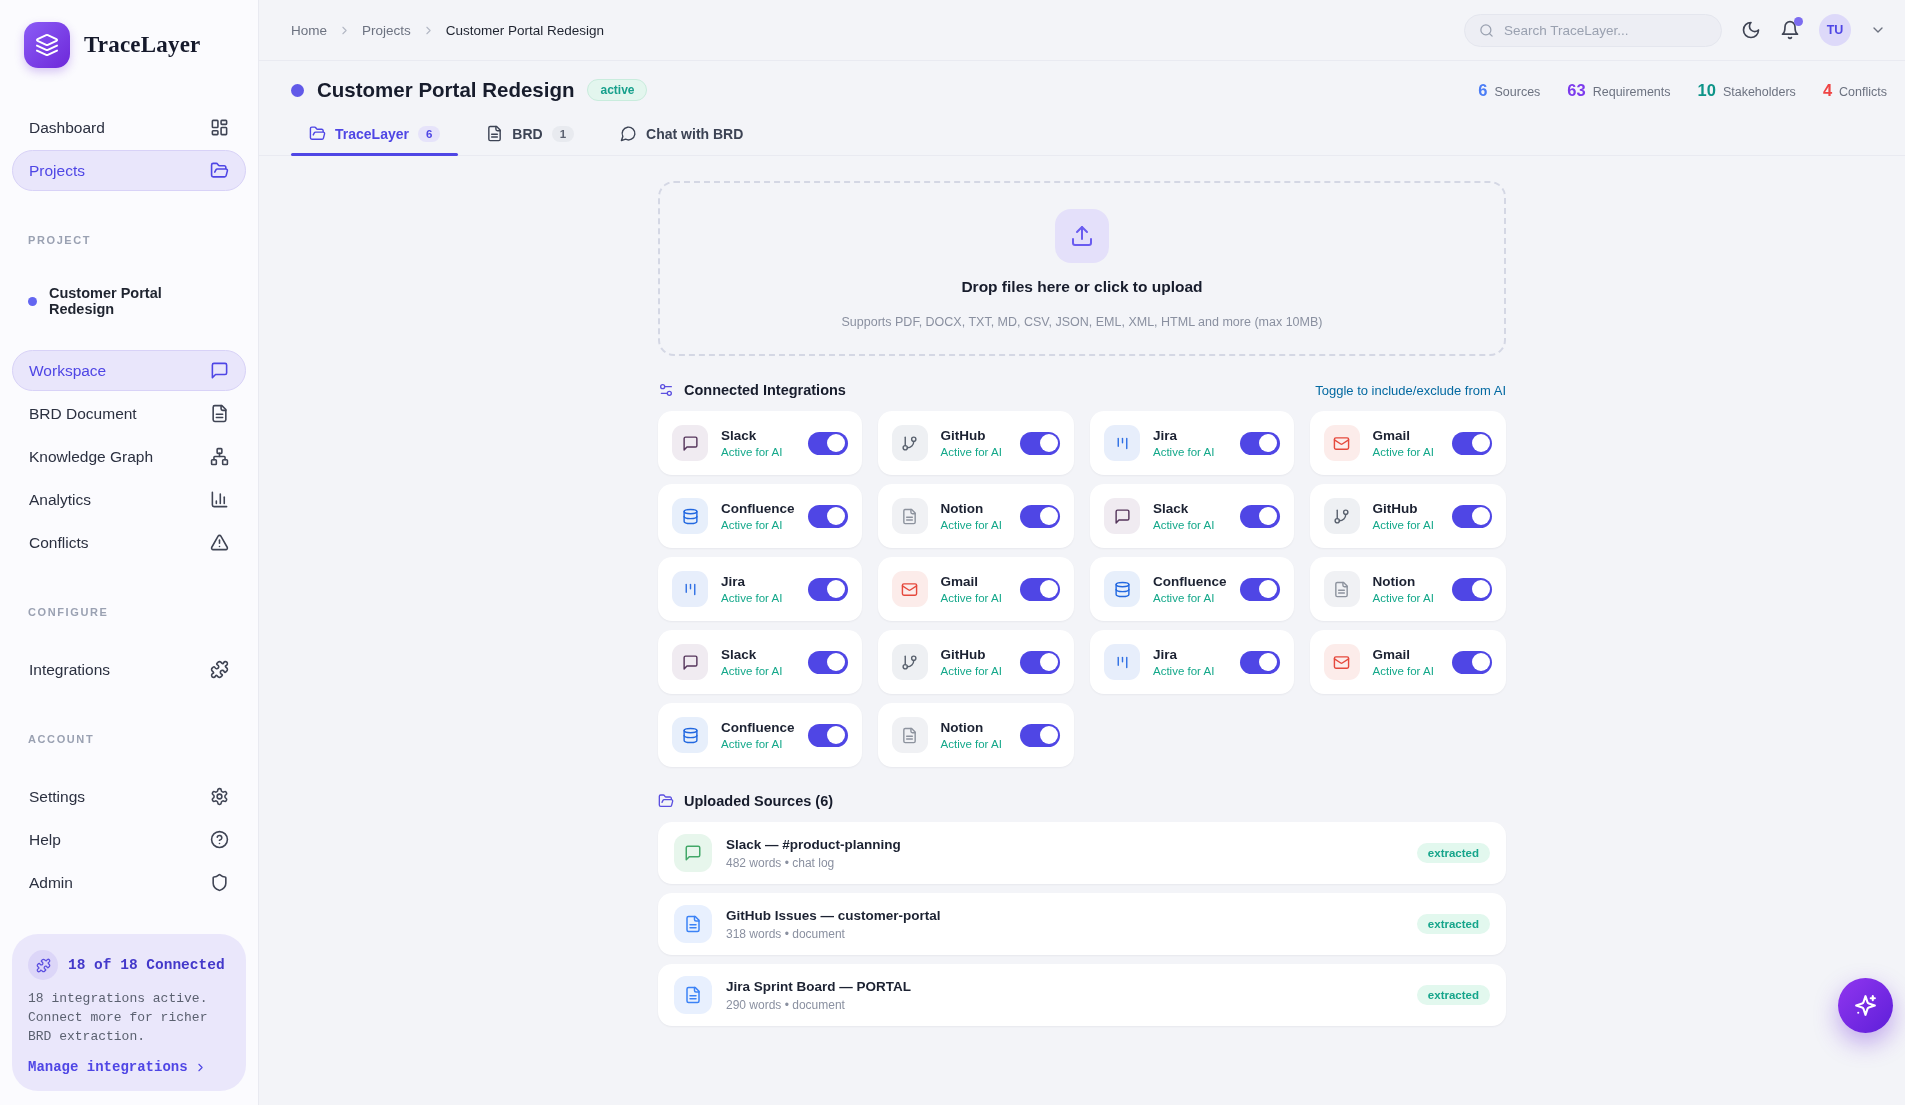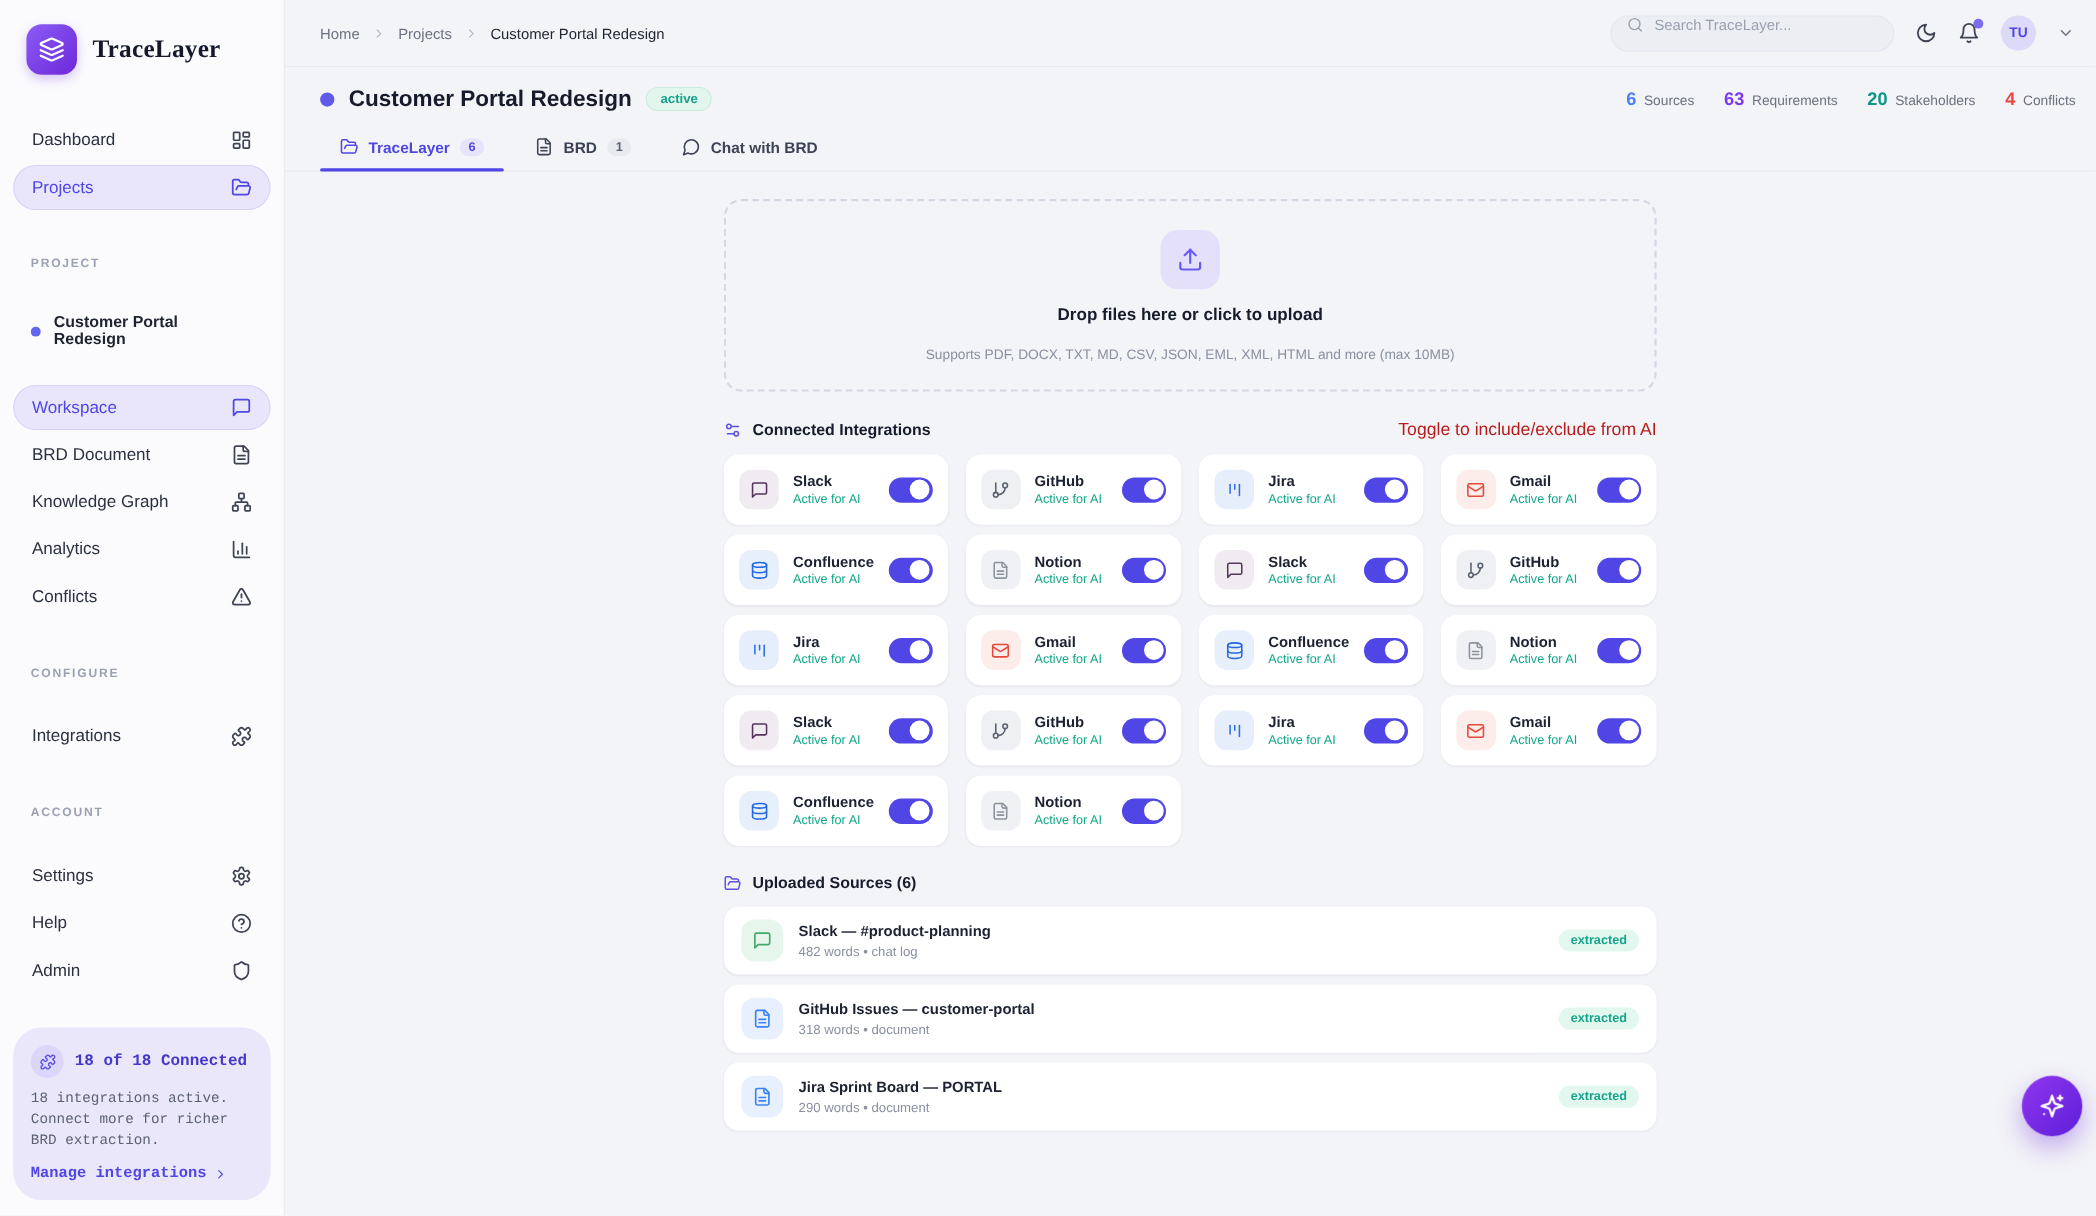--- a/index.html
+++ b/index.html
@@ -60,21 +60,21 @@
     height:61px; min-height:61px; border-bottom:1px solid #e9eaf1;
     display:flex; align-items:center; justify-content:space-between;
     padding:0 19px 0 32px;
   }
   .breadcrumb { display:flex; align-items:center; gap:11px; font-size:13.5px; color:#6c7280; }
   .breadcrumb .crumb { cursor:pointer; }
   .breadcrumb .current { color:#1f2430; }
   .crumb-sep { color:#b3b8c4; } .crumb-sep svg { width:13px; height:13px; }
   .topbar-right { display:flex; align-items:center; gap:19px; }
   .searchbox {
-    display:flex; align-items:flex-start; gap:10px;
+    display:flex; align-items:center; gap:10px;
     background:#edeef4; border:1px solid #e4e6ee; border-radius:999px;
     height:33px; width:258px; padding:0 14px; color:#9aa1b0;
   }
   .searchbox svg { width:15px; height:15px; }
   .searchbox input { border:none; background:transparent; outline:none; font-size:13.5px; color:#3a3f4e; width:100%; font-family:inherit; }
   .searchbox input::placeholder { color:#9aa1b0; }
   .icon-btn { color:#3f4454; cursor:pointer; position:relative; }
   .icon-btn svg { width:20px; height:20px; }
   .bell-dot { position:absolute; top:-3px; right:-3px; width:9px; height:9px; border-radius:50%; background:#7c6cf0; }
   .avatar { width:32px; height:32px; border-radius:50%; background:#ddd9f9; color:#4f46e5; font-weight:700; font-size:12.5px; display:flex; align-items:center; justify-content:center; cursor:pointer; }
@@ -108,21 +108,21 @@
     cursor:pointer;
   }
   .dz-icon { width:54px; height:54px; border-radius:16px; background:#e4e0fa; color:#6a5cf0; display:flex; align-items:center; justify-content:center; margin-bottom:15px; }
   .dz-icon svg { width:24px; height:24px; }
   .dz-title { font-size:15.5px; font-weight:700; color:#171c2c; }
   .dz-sub { font-size:12.5px; color:#8a90a0; margin-top:19px; }
 
   .section-head { display:flex; align-items:center; justify-content:space-between; margin:26px 0 13px; }
   .sh-left { display:flex; align-items:center; gap:10px; font-size:14.5px; font-weight:700; color:#171c2c; }
   .sh-left .shicon { color:#5b4fe0; } .sh-left .shicon svg { width:16px; height:16px; }
-  .sh-hint { font-size:16px; color:#b91c1c; }
+  .sh-hint { font-size:13px; color:#0369a1; }
 
   .int-grid { display:grid; grid-template-columns:repeat(4,1fr); gap:9px 16px; }
   .int-card {
     background:#fff; border-radius:14px; padding:14px;
     display:flex; align-items:center; gap:13px;
     box-shadow:0 1px 2px rgba(18,22,40,.05);
   }
   .int-icon { width:36px; height:36px; min-width:36px; border-radius:11px; display:flex; align-items:center; justify-content:center; }
   .int-icon svg { width:17px; height:17px; }
   .int-info { flex:1; min-width:0; }
@@ -372,21 +372,21 @@
       <div class="ph-stats" id="stats">
           <span class="stat">
             <b style="color:#4b7df6">6</b>
             <span>Sources</span>
           </span>
           <span class="stat">
             <b style="color:#7c3aed">63</b>
             <span>Requirements</span>
           </span>
           <span class="stat">
-            <b style="color:#0d9488">20</b>
+            <b style="color:#0d9488">10</b>
             <span>Stakeholders</span>
           </span>
           <span class="stat">
             <b style="color:#ef4444">4</b>
             <span>Conflicts</span>
           </span>
         </div>
     </div>
     <div class="tabs" id="tabs">
         <div class="tab active">

